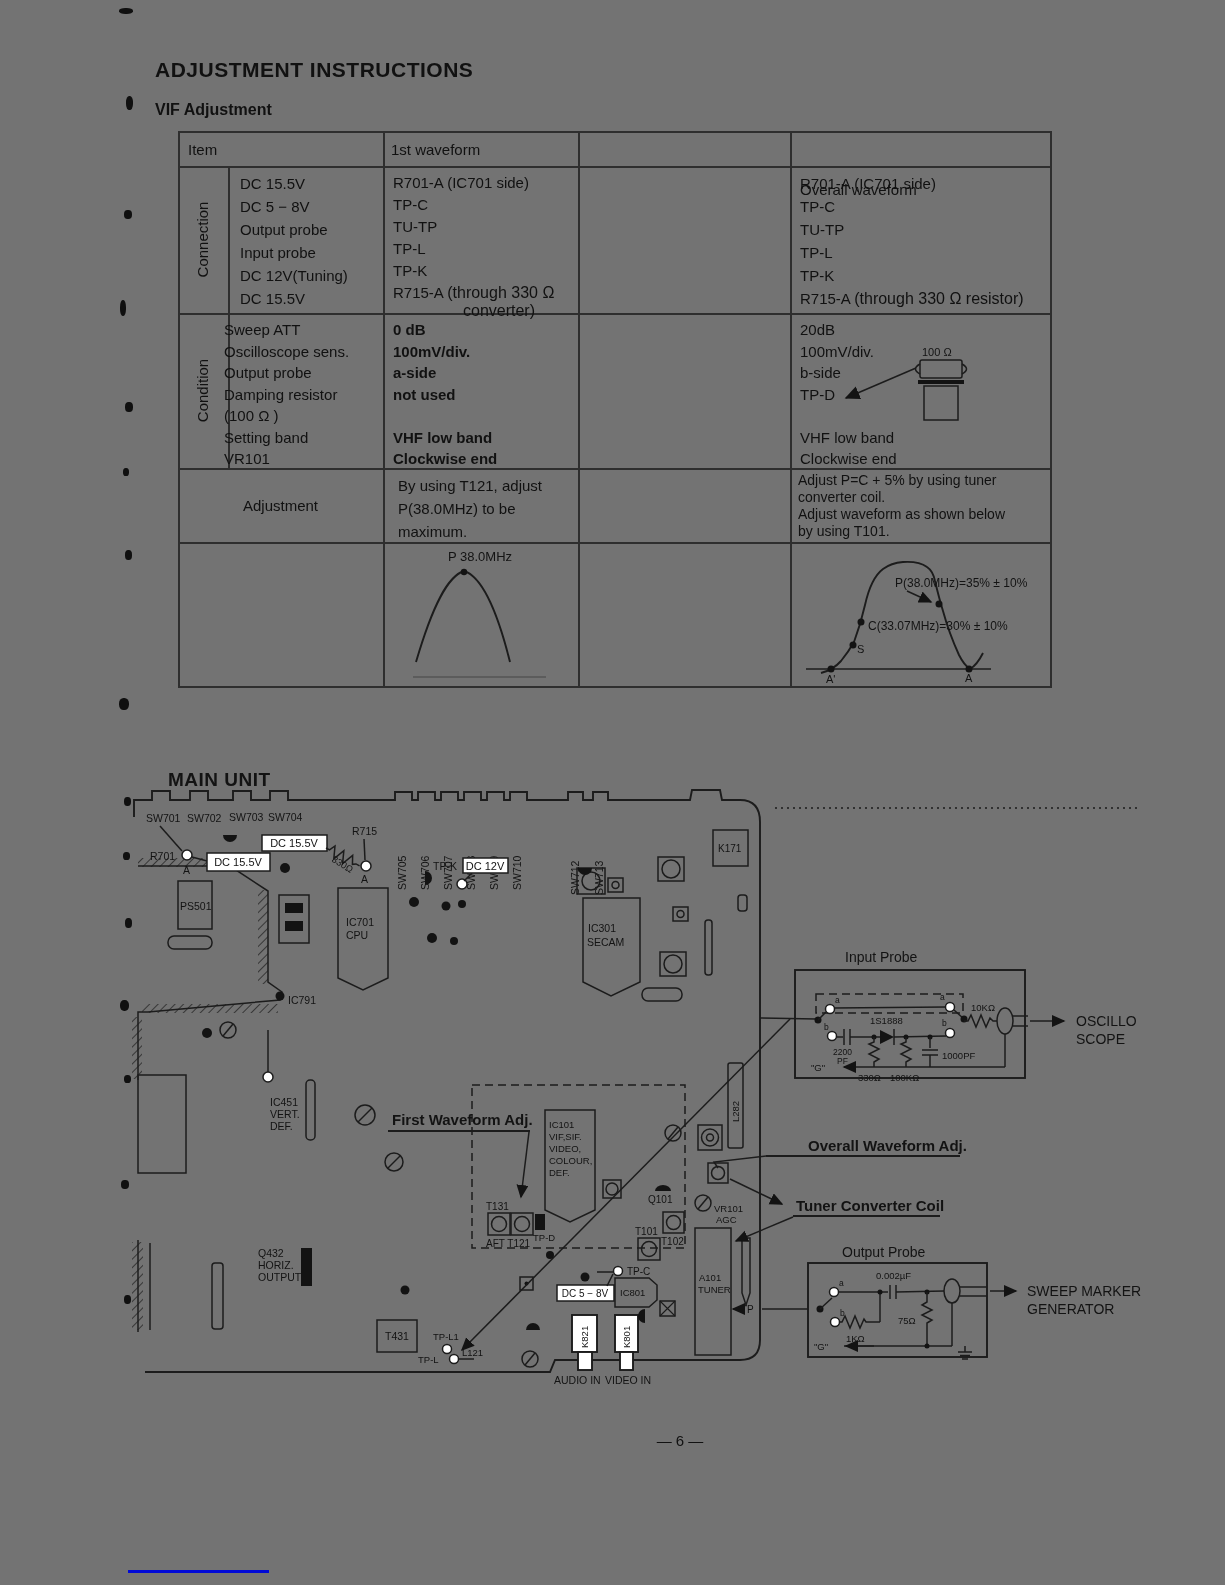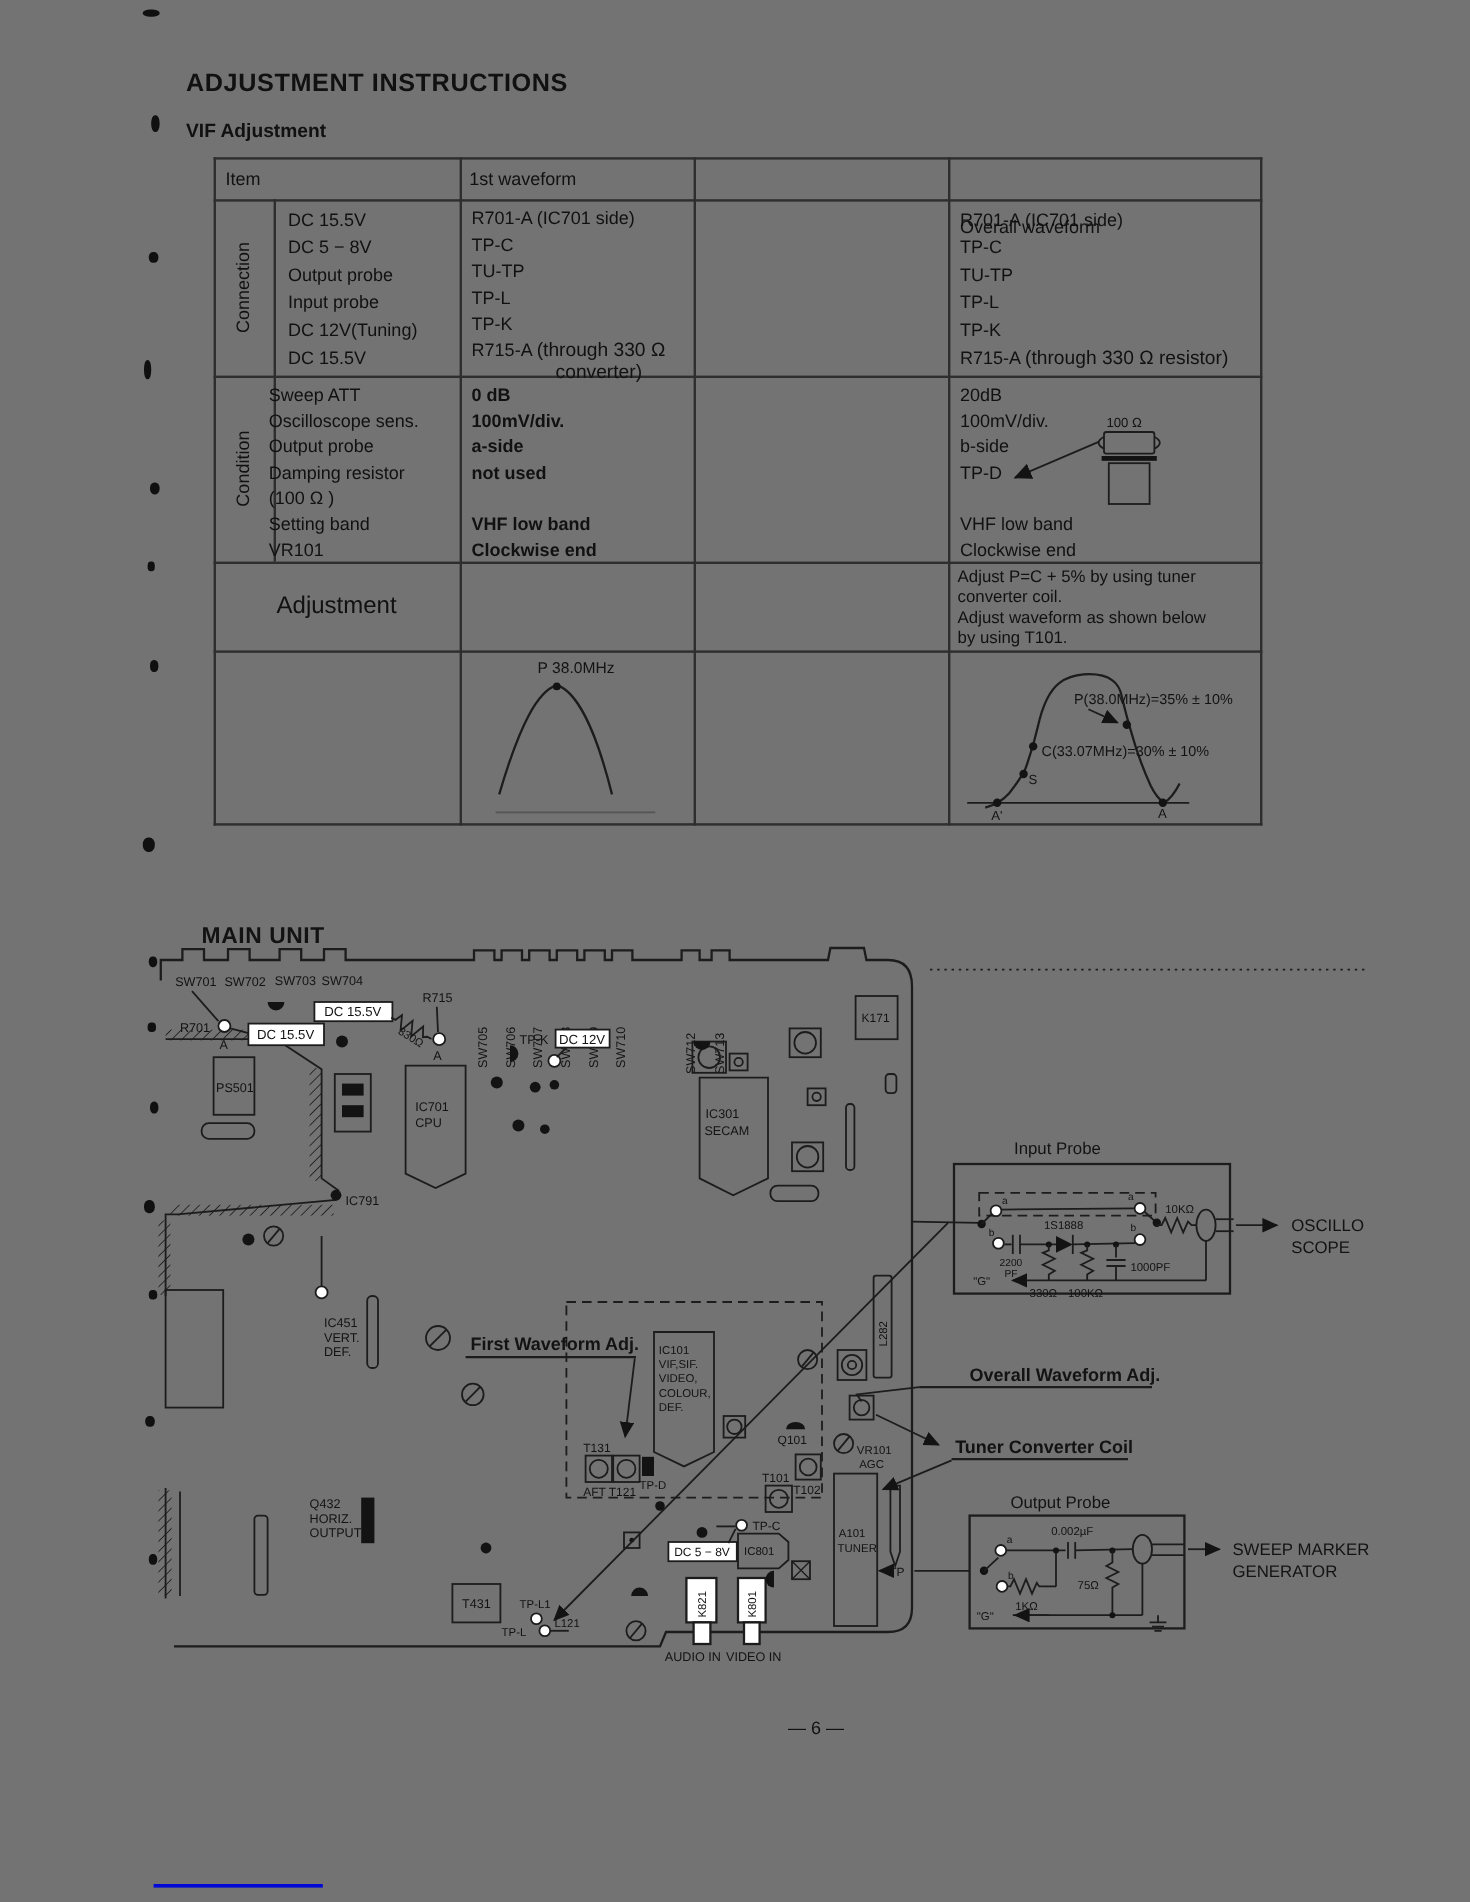--- a/index.html
+++ b/index.html
@@ -10,21 +10,21 @@
   .h2{position:absolute;left:155px;top:101px;font-size:16px;font-weight:bold;}
   .vif-table{position:absolute;left:178px;top:131px;width:874px;height:557px;}
   .hl{position:absolute;background:#2e2e2e;height:2px;}
   .vl{position:absolute;background:#2e2e2e;width:2px;}
   .cell{position:absolute;font-size:15px;line-height:23px;white-space:nowrap;}
   .cn .ln{line-height:21.5px;min-height:21.5px;}
   .ln:empty::before{content:"\00a0";}
   .small{font-size:16px;}
   .rotcell{position:absolute;display:flex;align-items:center;justify-content:center;}
   .rot{transform:rotate(-90deg);white-space:nowrap;font-size:15px;}
-  .center{position:absolute;display:flex;align-items:center;justify-content:center;font-size:20px;}
+  .center{position:absolute;display:flex;align-items:center;justify-content:center;font-size:15px;}
   .wrapcell{position:absolute;font-size:15px;line-height:23px;white-space:normal;}
   .adjo{position:absolute;font-size:14px;line-height:17px;white-space:nowrap;}
   .mark{position:absolute;background:#101010;border-radius:45%;}
   .pageno{position:absolute;left:610px;top:1432px;width:140px;text-align:center;font-size:15px;}
   .blue{position:absolute;left:128px;top:1570px;width:141px;height:3px;background:#0009d6;}
   svg text{font-family:"Liberation Sans",sans-serif;fill:#131313;}
   .s{fill:none;stroke:#1c1c1c;stroke-width:1.5;}
   .w2{stroke-width:1.9;}
   .thin{stroke-width:1.1;}
   .f{fill:#131313;stroke:none;}
@@ -157,20 +157,21 @@
         <path d="M132 28 q9 5 0 10"></path>
         <rect x="88" y="44" width="46" height="4" class="f"></rect>
         <rect x="94" y="50" width="34" height="34"></rect>
       </g>
       <path class="s" d="M86 32 L16 62" marker-end="url(#arrT)"></path>
     </svg>
 
     <div class="center" style="left:0;top:337px;width:205px;height:74px;">
       <span>Adjustment</span>
     </div>
+    <div class="wrapcell" style="left:220px;top:343px;width:172px;">By using T121, adjust P(38.0MHz) to be maximum.</div>
     <div class="adjo" style="left:620px;top:341px;">
       <div>Adjust P=C + 5% by using tuner</div>
       <div>converter coil.</div>
       <div>Adjust waveform as shown below</div>
       <div>by using T101.</div>
     </div>
 
     <svg class="abs" style="left:210px;top:413px;" width="195" height="140" viewBox="0 0 195 140">
       <path class="s w2" d="M28 118 C45 60 60 32 76 27 C92 32 108 62 122 118"></path>
       <circle class="f" cx="76" cy="28" r="3.2"></circle>

